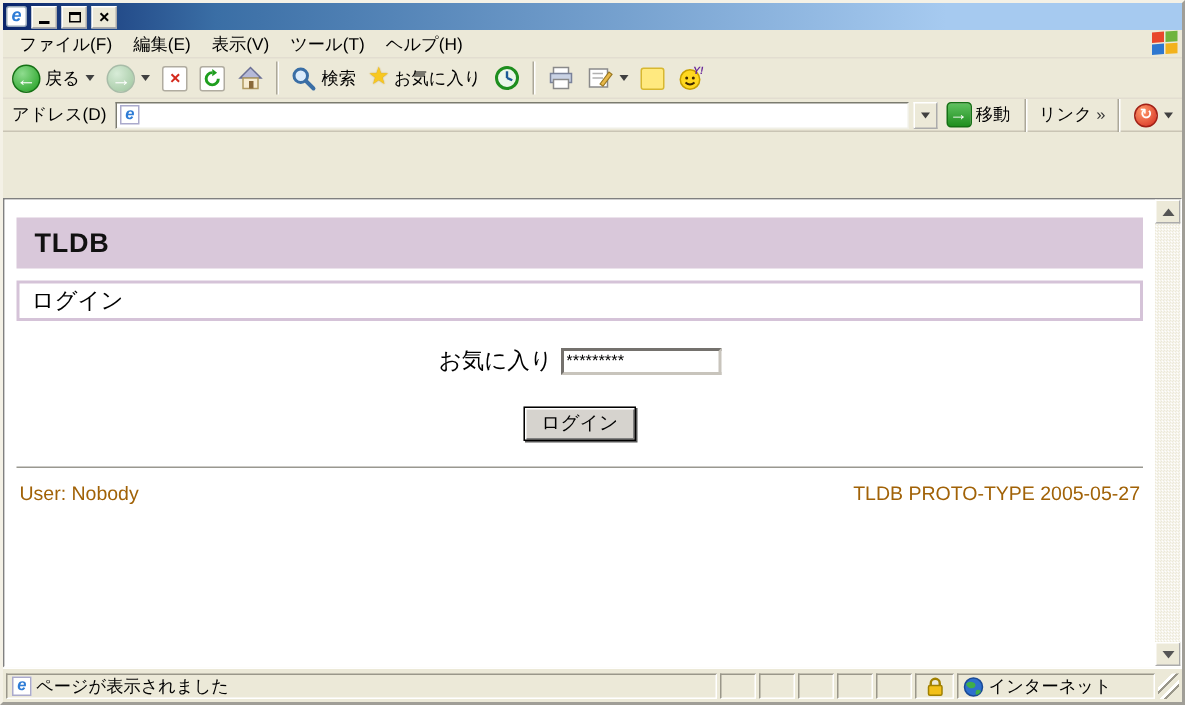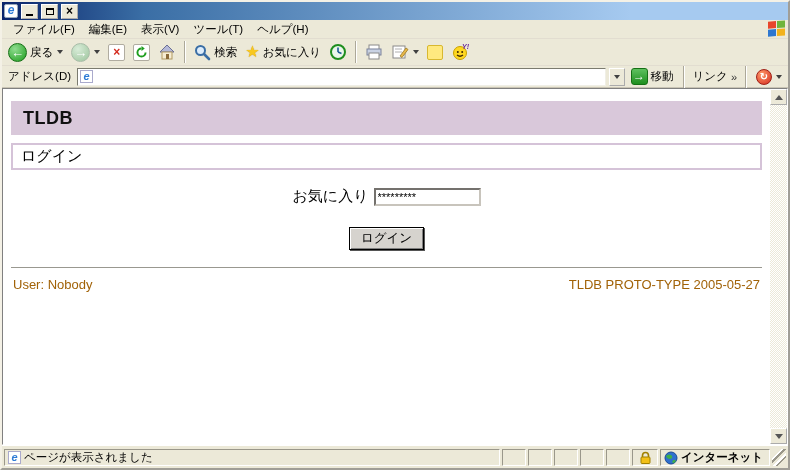--- a/index.html
+++ b/index.html
@@ -84,20 +84,21 @@
   .go-btn { display:flex; align-items:center; gap:3px; padding:0 3px; }
   .go-ic { width:17px; height:17px; background:linear-gradient(#5fc15f,#1f8f1f); border:1px solid #157015; border-radius:3px; color:#fff; font-weight:bold; font-size:12px; line-height:15px; text-align:center; }
   .links { display:flex; align-items:center; gap:3px; padding:0 2px; white-space:nowrap; }
   .chev { font-size:11px; color:#333; }
   .addon-ic { width:16px; height:16px; border-radius:50%; background:radial-gradient(circle at 35% 30%, #ff9a6a, #d42a1e); border:1px solid #a02016; color:#fff; font-size:10px; line-height:14px; text-align:center; font-weight:bold; }
   
   .contentwrap {
     flex:1; display:flex; overflow:hidden;
     border:1px solid; border-color:#808080 #fff #fff #808080;
     background:#fff;
+    margin-top:44px;
   }
   .page { flex:1; background:#fff; padding-top:12px; overflow:hidden; }
   .band {
     margin:0 8px; height:34px; background:var(--band,#d9c8da);
     display:flex; align-items:center; padding-left:12px;
     font-size:18px; font-weight:bold; color:#111; letter-spacing:.5px;
   }
   .section-box {
     margin:8px 8px 0; border:2px solid var(--bandBorder,#d5c3d8);
     height:27px; display:flex; align-items:center; padding-left:8px;
@@ -132,21 +133,21 @@
     display:flex; align-items:flex-end; gap:2px; padding:2px 2px 2px 2px;
     border-top:1px solid #fff; font-size:11.5px;
   }
   .pane {
     height:17px; border:1px solid; border-color:#9a978a #fff #fff #9a978a;
     display:flex; align-items:center; padding:0 3px; gap:3px; overflow:hidden; white-space:nowrap;
   }
   .pane-msg { flex:1; }
   .pane-sm { width:24px; }
   .pane-lock { width:26px; justify-content:center; }
-  .pane-zone { width:110px;font-weight:bold; }
+  .pane-zone { width:132px; }
   .grip { width:14px; height:17px;
     background:
       linear-gradient(135deg, transparent 58%, #fff 58% 66%, #9a978a 66% 74%, transparent 74%),
       linear-gradient(135deg, transparent 30%, #fff 30% 38%, #9a978a 38% 46%, transparent 46%);
   }
 </style>
 </head>
 <body>
 
 <div class="window">

